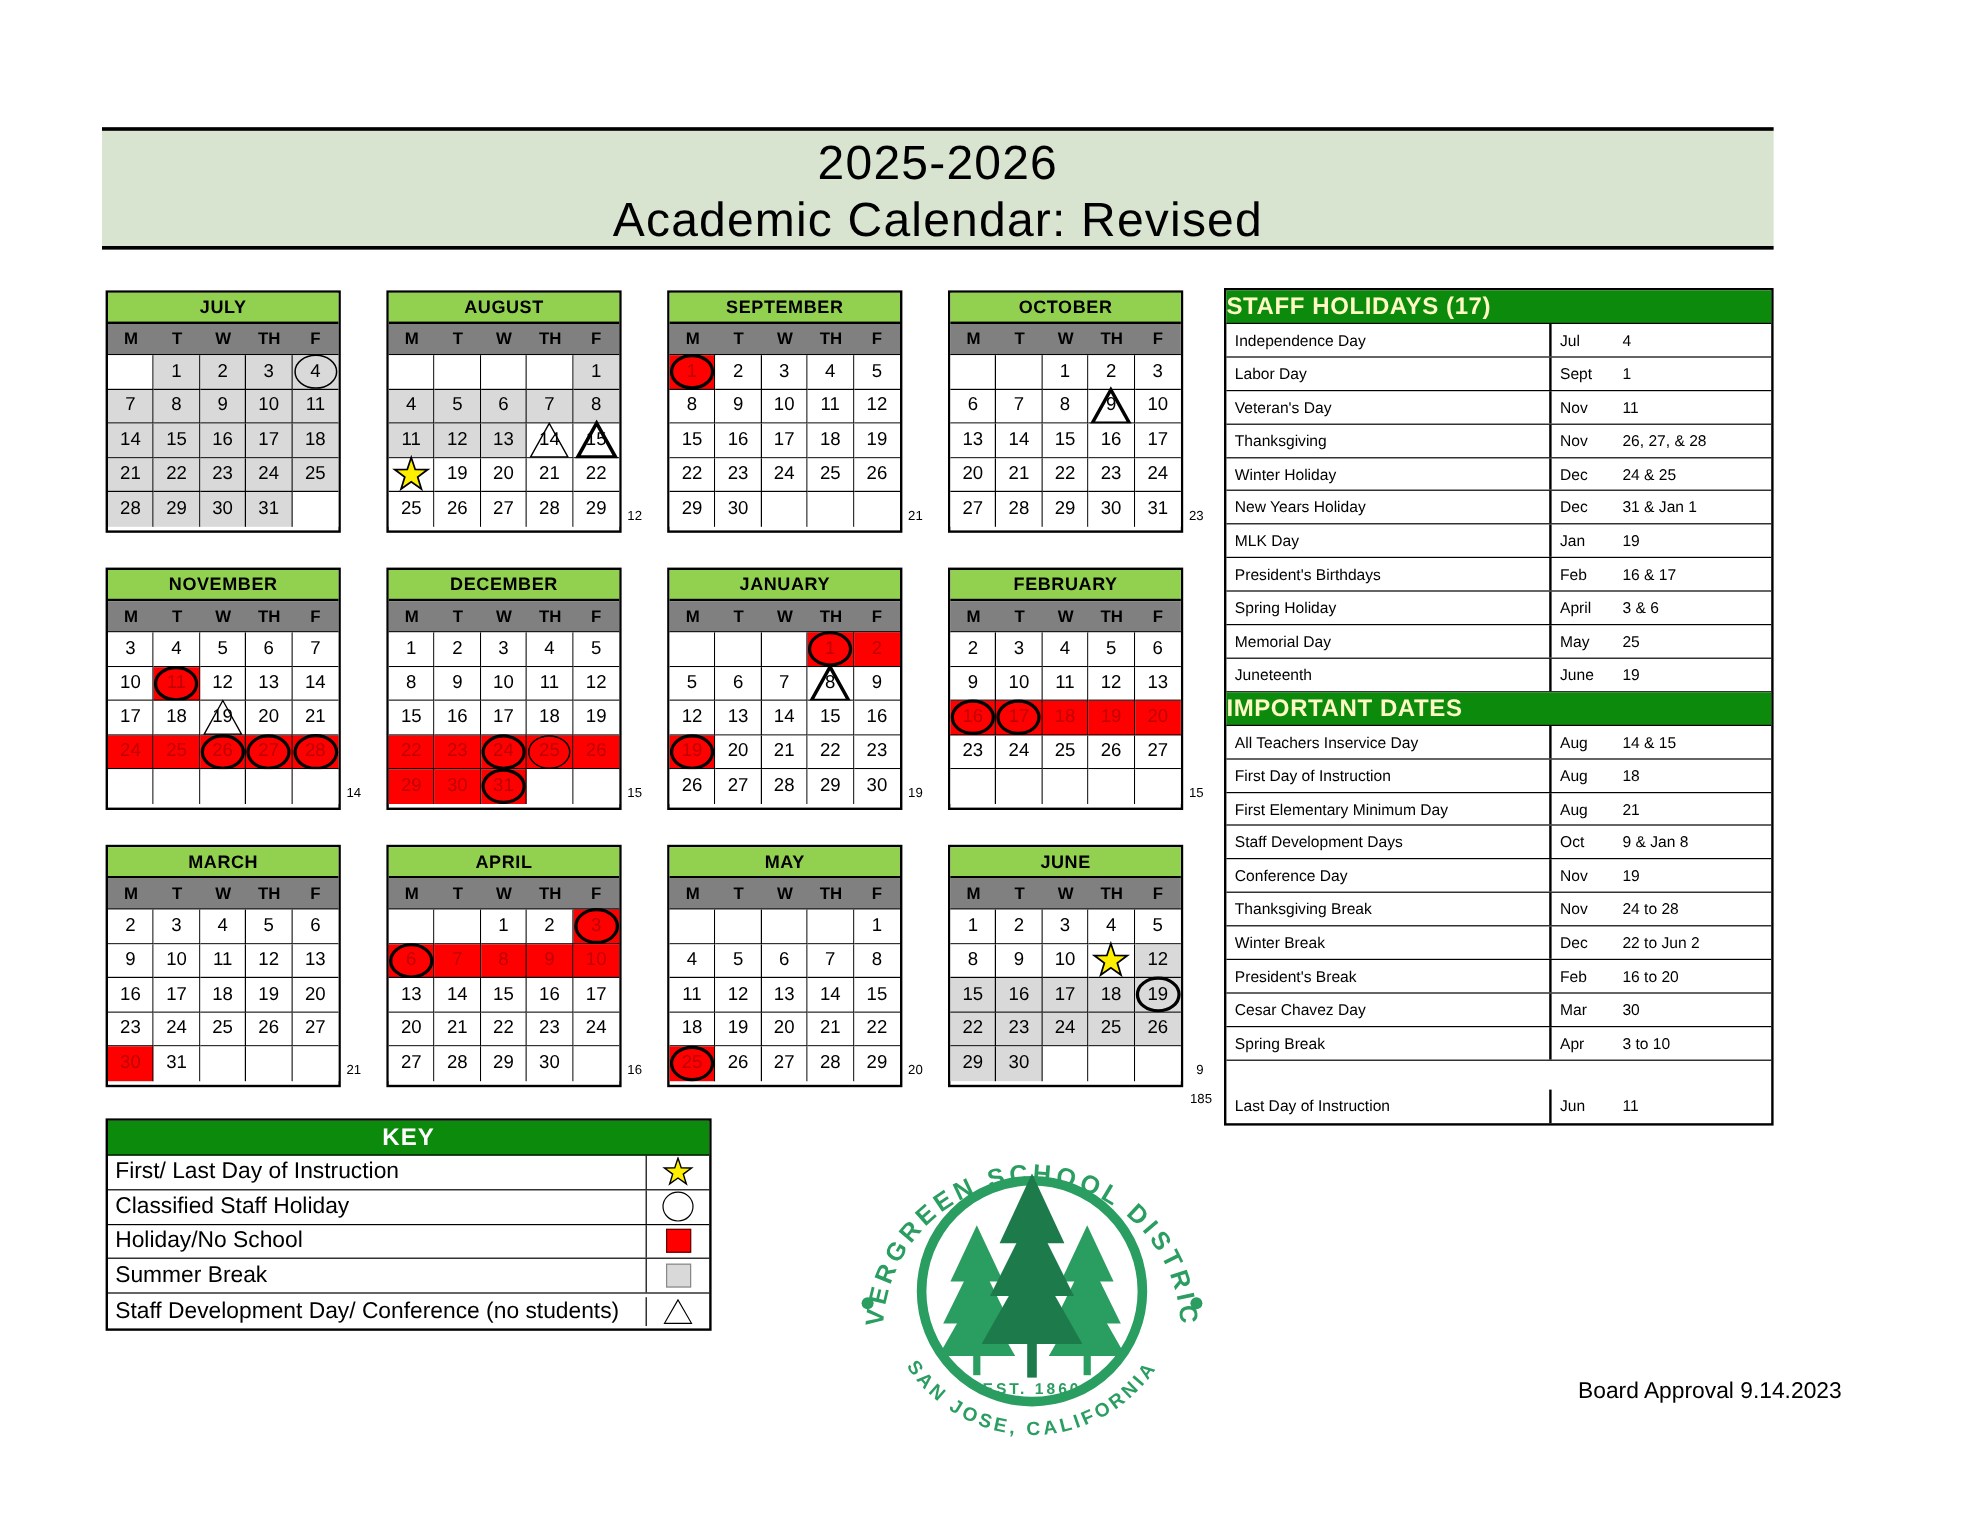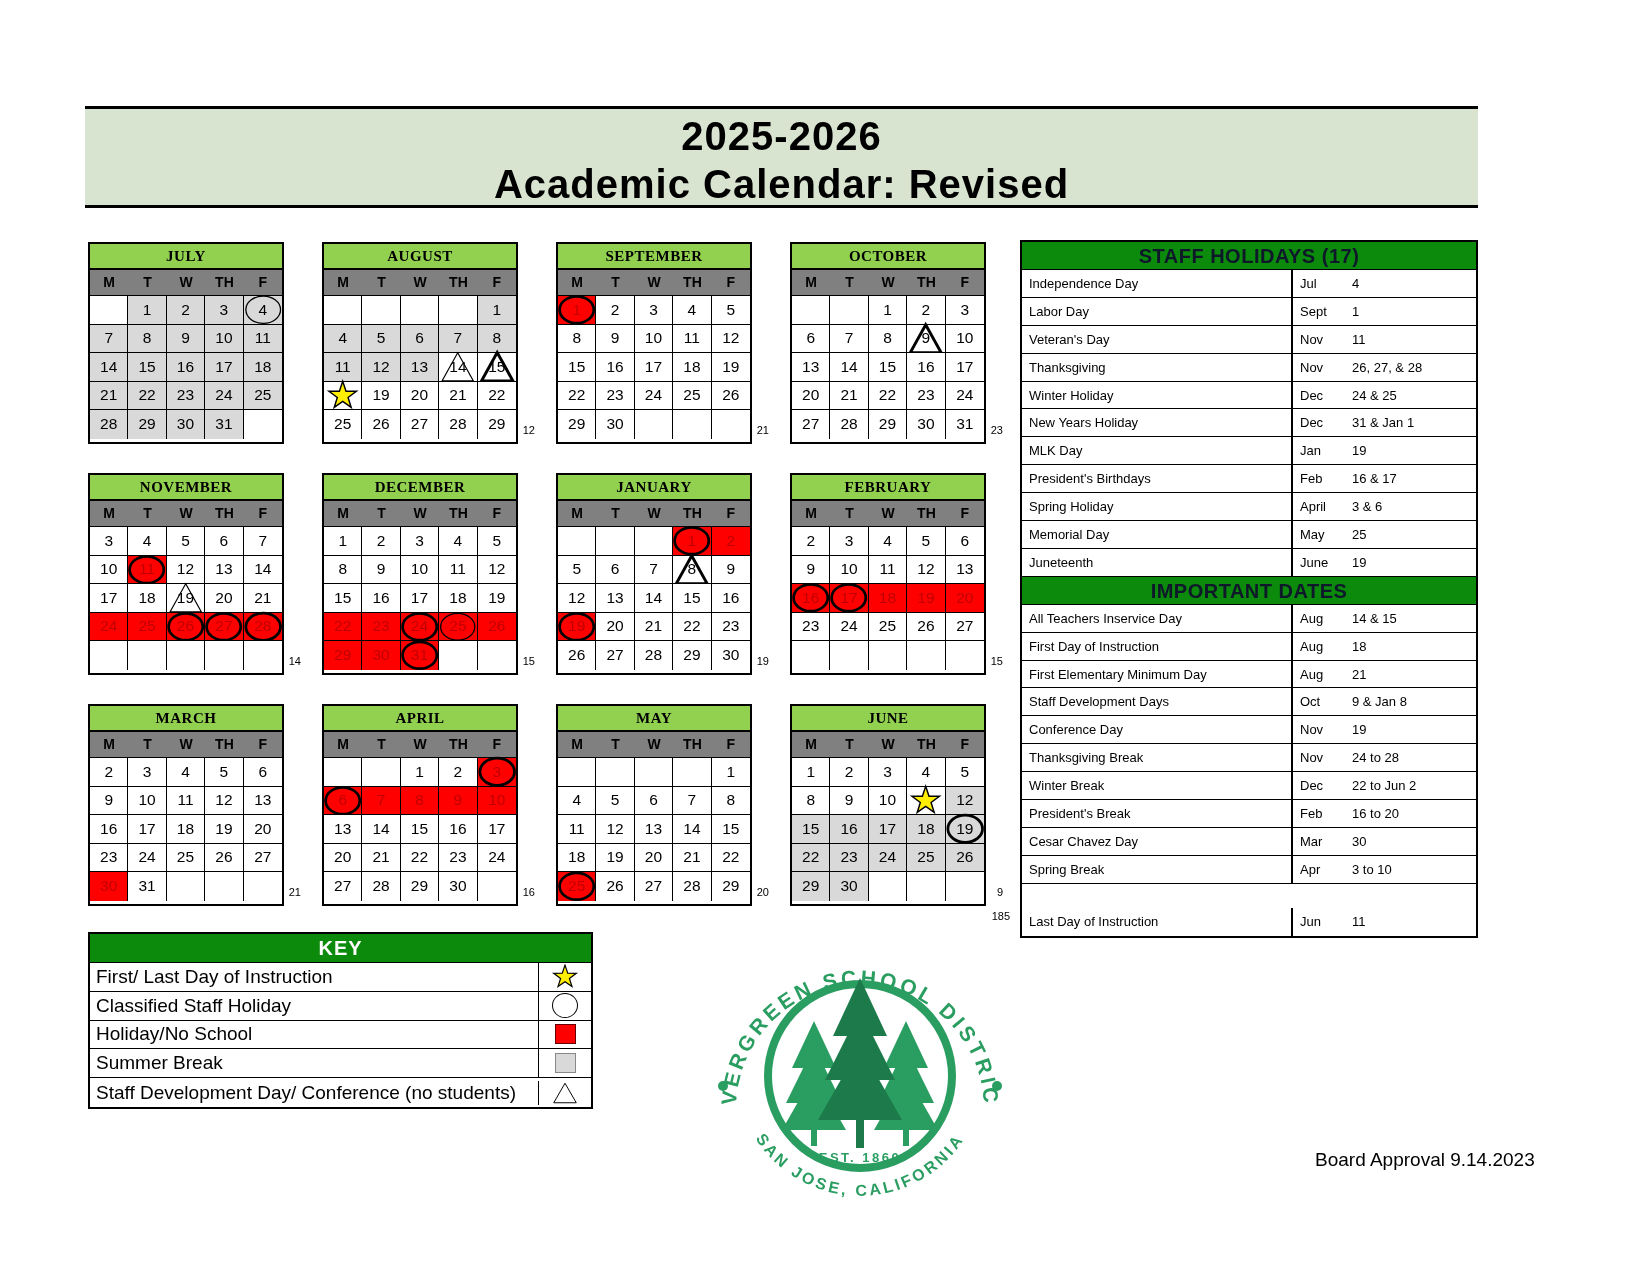--- a/index.html
+++ b/index.html
@@ -20,54 +20,54 @@
     width:1650px;height:1275px;position:relative;background:#fff;
     font-family:"Liberation Sans",sans-serif;color:#000;overflow:hidden;
   }
 
   
   .title-band{
     position:absolute;left:85px;top:106px;width:1393px;height:102px;
     background:var(--title-band);border-top:3px solid #000;border-bottom:3px solid #000;
     text-align:center;padding-top:3px;
   }
-  .title-line{font-weight:bold;font-size:40px;line-height:48px;letter-spacing:1px;}
+  .title-line{font-weight:normal;font-size:40px;line-height:48px;letter-spacing:1px;}
 
   
   .months-grid{
     position:absolute;left:88px;top:242px;
     display:grid;grid-template-columns:repeat(4,196px);grid-template-rows:repeat(3,202px);
     column-gap:38px;row-gap:29px;
   }
   .month{position:relative;width:196px;height:202px;border:2px solid #000;background:#fff;}
   .month-title{
     height:26px;background:var(--month-green);border-bottom:2px solid #000;
     display:flex;align-items:center;justify-content:center;
-    font-weight:bold;font-size:15px;letter-spacing:.5px;font-family:Liberation Serif, serif;
+    font-weight:bold;font-size:15px;letter-spacing:.5px;
   }
   .dow{height:26px;background:var(--dow-gray);border-bottom:1px solid #000;display:flex;}
   .dow span{flex:1;text-align:center;font-weight:bold;font-size:14px;line-height:25px;}
   .cells{display:grid;grid-template-columns:repeat(5,1fr);}
   .cell{
     position:relative;height:28.5px;border-right:1px solid #000;border-bottom:1px solid #000;
     display:flex;align-items:center;justify-content:center;font-size:15.5px;background:#fff;
   }
   .cell:nth-child(5n){border-right:none;}
   .cells .cell:nth-last-child(-n+5){border-bottom:none;}
   .cell.bg-s{background:var(--summer);}
   .cell.bg-h{background:var(--holiday);color:var(--holiday-text);}
   .mark{position:absolute;left:-2px;top:-2px;width:calc(100% + 4px);height:calc(100% + 4px);overflow:visible;pointer-events:none;}
   .count{position:absolute;right:-19px;bottom:6px;font-size:11px;}
   .total{position:absolute;right:-26px;bottom:-18px;font-size:11px;}
 
   
   .panel{position:absolute;left:1020px;top:240px;width:458px;border:2px solid #000;background:#fff;}
   .panel-header{
-    height:28px;background:var(--section-green);color:#0f172a;border-bottom:1px solid #000;
-    font-weight:bold;font-size:20px;text-align:center;line-height:28px;letter-spacing:.5px;
+    height:28px;background:var(--section-green);color:#fef9c3;border-bottom:1px solid #000;
+    font-weight:bold;font-size:20px;text-align:left;line-height:28px;letter-spacing:.5px;
   }
   .panel-row{display:flex;height:27.9px;border-bottom:1px solid #000;align-items:stretch;font-size:13px;}
   .panel-row:last-child{border-bottom:none;margin-top:24px;}
   .row-label{flex:1;padding-left:7px;border-right:2px solid #000;display:flex;align-items:center;}
   .row-date{width:183px;display:flex;align-items:center;padding-left:7px;}
   .date-month{width:52px;}
 
   
   .key{position:absolute;left:88px;top:932px;width:505px;border:2px solid #000;background:#fff;}
   .key-header{

